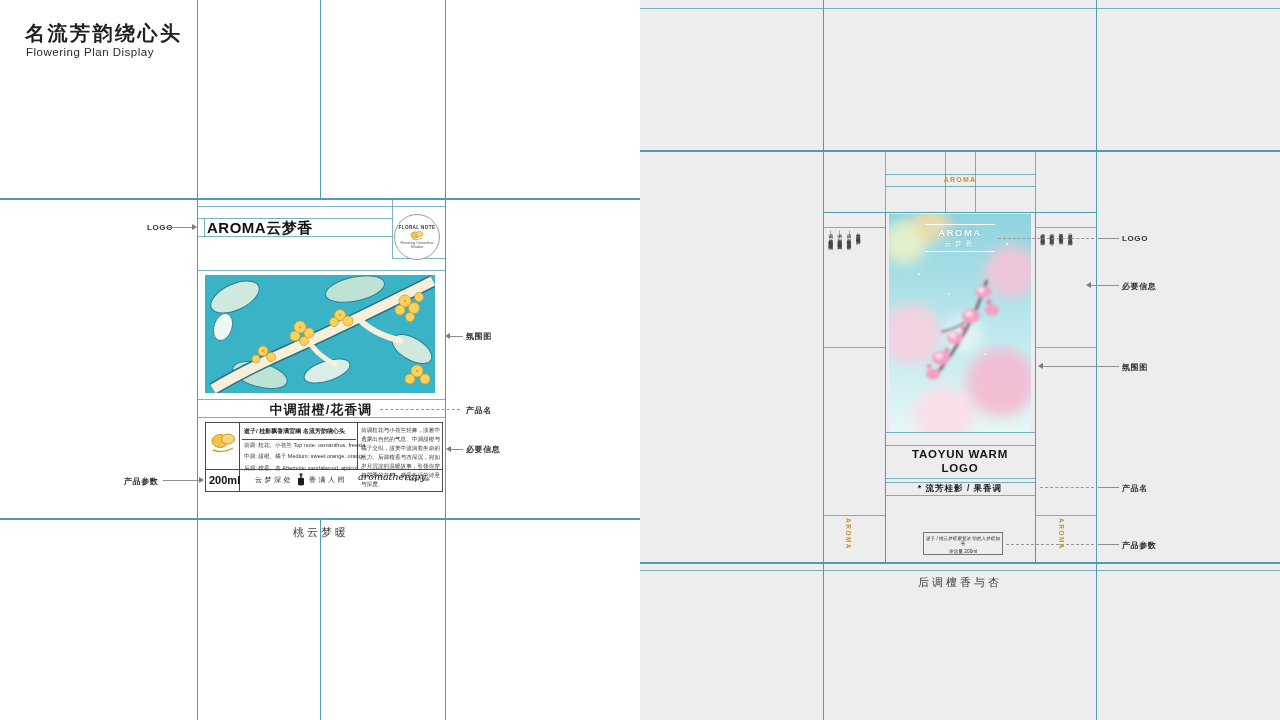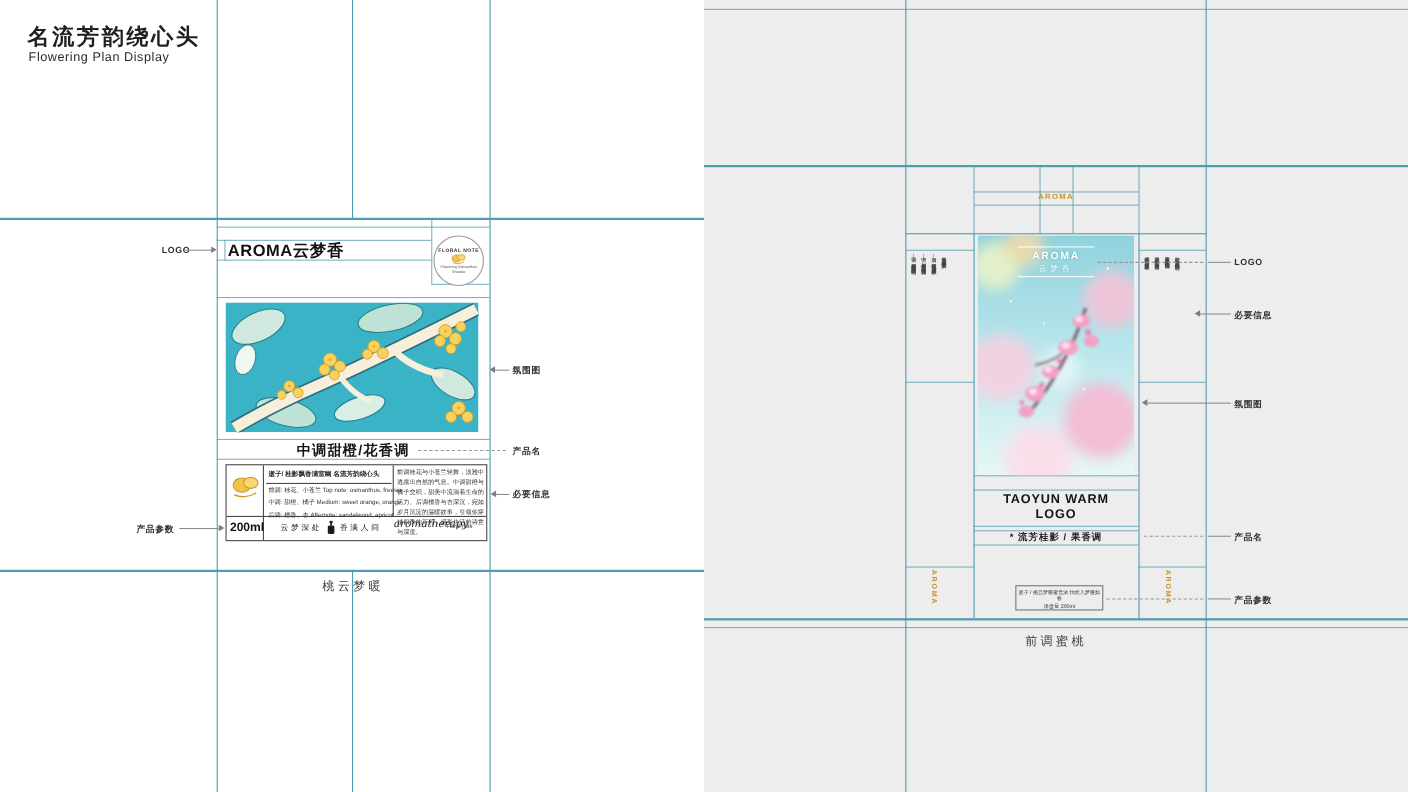--- a/index.html
+++ b/index.html
@@ -319,13 +319,13 @@
 <div class="lbl" style="left:1122px;top:362px;">氛围图</div>
 
 <div class="leader-dash" style="left:1040px;top:487px;width:54px;"></div>
 <div class="leader" style="left:1098px;top:487px;width:21px;"></div>
 <div class="lbl" style="left:1122px;top:483px;">产品名</div>
 
 <div class="leader-dash" style="left:1006px;top:544px;width:88px;"></div>
 <div class="leader" style="left:1098px;top:544px;width:21px;"></div>
 <div class="lbl" style="left:1122px;top:540px;">产品参数</div>
 
-<div class="caption" style="left:960px;top:575px;transform:translateX(-50%);">前调蜜桃</div>
+<div class="caption" style="left:960px;top:575px;transform:translateX(-50%);">后调檀香与杏</div>
 
 </body></html>

